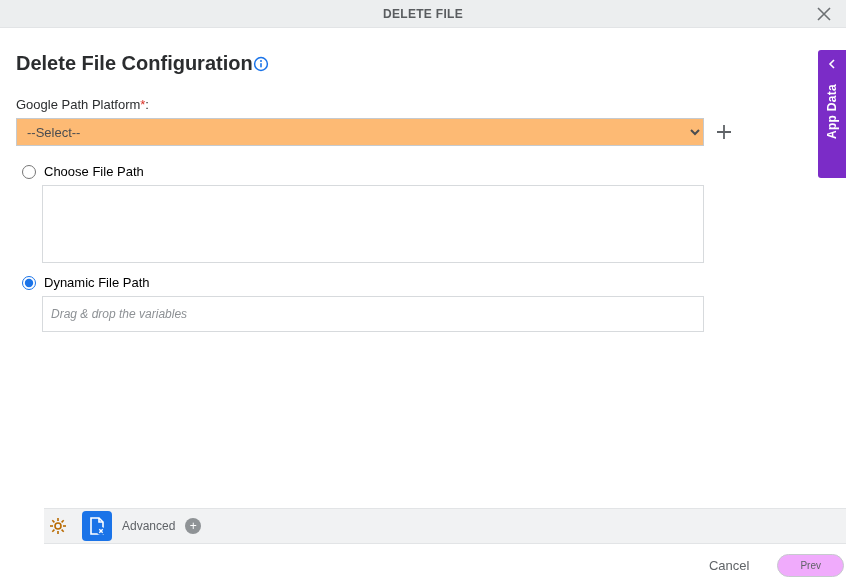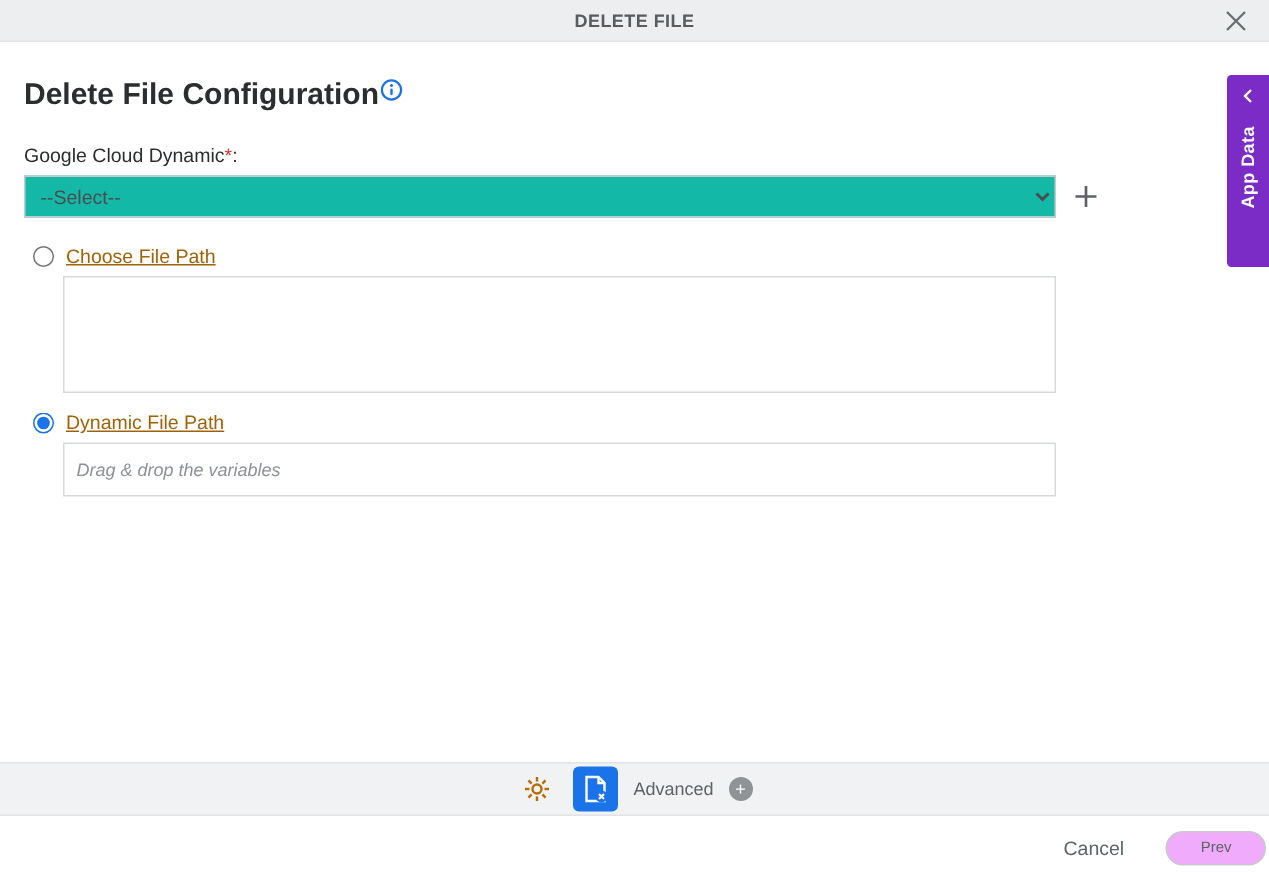--- a/index.html
+++ b/index.html
@@ -33,50 +33,50 @@
     cursor: pointer;
     font-size: 16px;
   }
 
   .content {
     padding: 24px 16px 0 16px;
     position: relative;
     height: 480px;
   }
 
-  .page-title-row { display: flex; align-items: flex-start; gap: 0; margin-bottom: 20px; }
+  .page-title-row { display: flex; align-items: center; gap: 0; margin-bottom: 20px; }
   .page-title { font-size: 20px; font-weight: 700; color: #2b2d2f; }
   .info-icon { width: 16px; height: 16px; display:flex; align-items:center; justify-content:center; }
 
   .field-label { font-size: 13px; color: #2b2d2f; margin-bottom: 6px; display: inline-block; }
   .req { color: #d93025; }
 
   .select-row { display:flex; align-items:center; gap:10px; margin-bottom:18px; }
   select.gcp {
     width: 688px;
     height: 28px;
     font-size: 13px;
     color: #4a4d50;
     border: 1px solid #c6cace;
-    background: #14b8a6;
+    background: #fdba74;
     padding: 0 6px;
   }
   .plus-btn {
     width: 20px;
     height: 20px;
     display:flex;
     align-items:center;
     justify-content:center;
     color:#5f6367;
     cursor:pointer;
     font-size:20px;
   }
 
   .radio-row { display:flex; align-items:center; gap:8px; margin: 6px 0 6px 6px; }
-  .radio-row label { font-size:13px; color:#a16207;text-decoration:underline; }
+  .radio-row label { font-size:13px; color:#000000; }
   input[type=radio] { width:14px; height:14px; accent-color:#1a73e8; }
 
   .choose-box {
     margin-left: 26px;
     width: 662px;
     height: 78px;
     border:1px solid #d7dadd;
     background:#fff;
     margin-bottom: 12px;
   }
@@ -117,24 +117,24 @@
     font-weight:600;
     letter-spacing:.3px;
   }
 
   
   .toolbar {
     height:36px;
     background:#f1f2f3;
     display:flex;
     align-items:center;
-    justify-content:center;
     gap:10px;
     border-top:1px solid #e2e4e6;
     border-bottom:1px solid #e2e4e6;
+    margin-left:44px;
   }
   .tb-icon { width:28px; height:28px; display:flex; align-items:center; justify-content:center; }
   .tb-file {
     width:30px; height:30px;
     background:#1a73e8;
     border-radius:4px;
     display:flex; align-items:center; justify-content:center;
   }
   .adv-label { font-size:12px; color:#5f6367; }
   .adv-plus {
@@ -202,21 +202,21 @@
     <div class="info-icon">
       <svg width="16" height="16" viewBox="0 0 16 16">
         <circle cx="8" cy="8" r="6.4" fill="none" stroke="#1a73e8" stroke-width="1.5"></circle>
         <circle cx="8" cy="5" r="1" fill="#1a73e8"></circle>
         <rect x="7.2" y="7" width="1.6" height="4.5" rx="0.8" fill="#1a73e8"></rect>
       </svg>
     </div>
   </div>
 
   <div>
-    <span class="field-label"><span>Google Cloud Dynamic</span><span class="req">*</span>:</span>
+    <span class="field-label"><span>Google Path Platform</span><span class="req">*</span>:</span>
   </div>
   <div class="select-row">
     <select class="gcp">
       <option>--Select--</option>
     </select>
     <div class="plus-btn">
       <svg width="16" height="16" viewBox="0 0 16 16">
           <path d="M8 1 V15 M1 8 H15" stroke="#5f6367" stroke-width="1.8"></path>
         </svg>
     </div>

